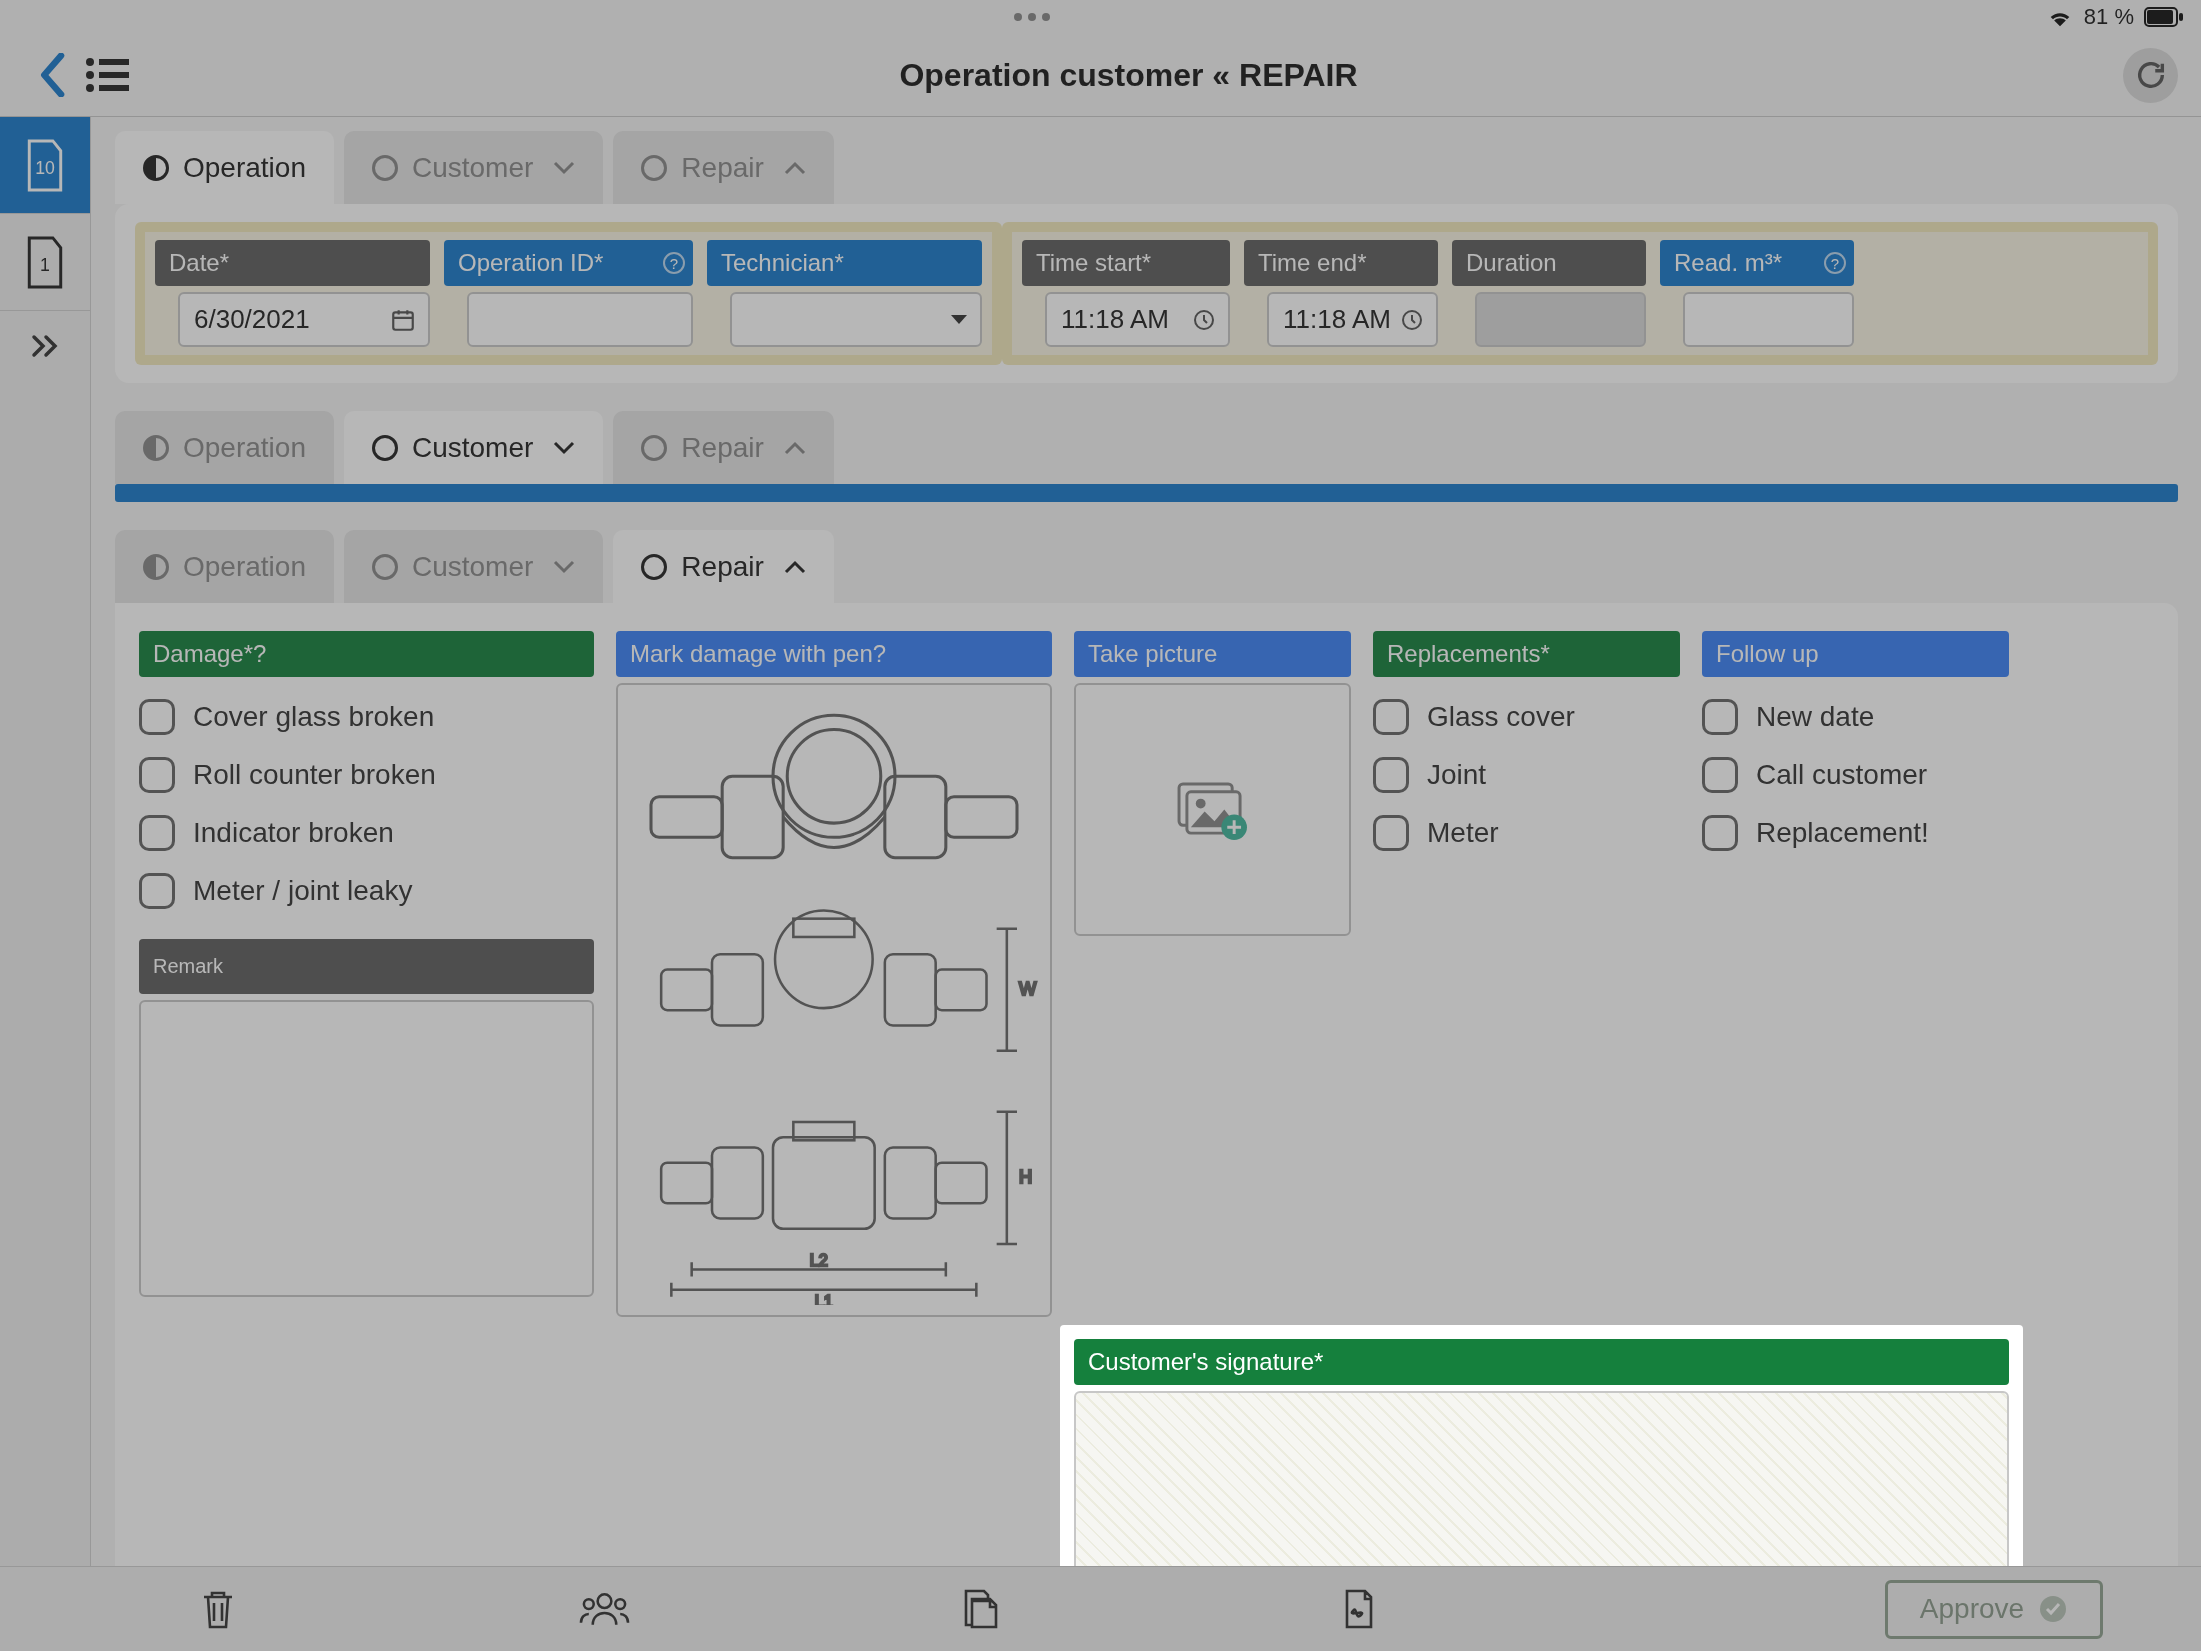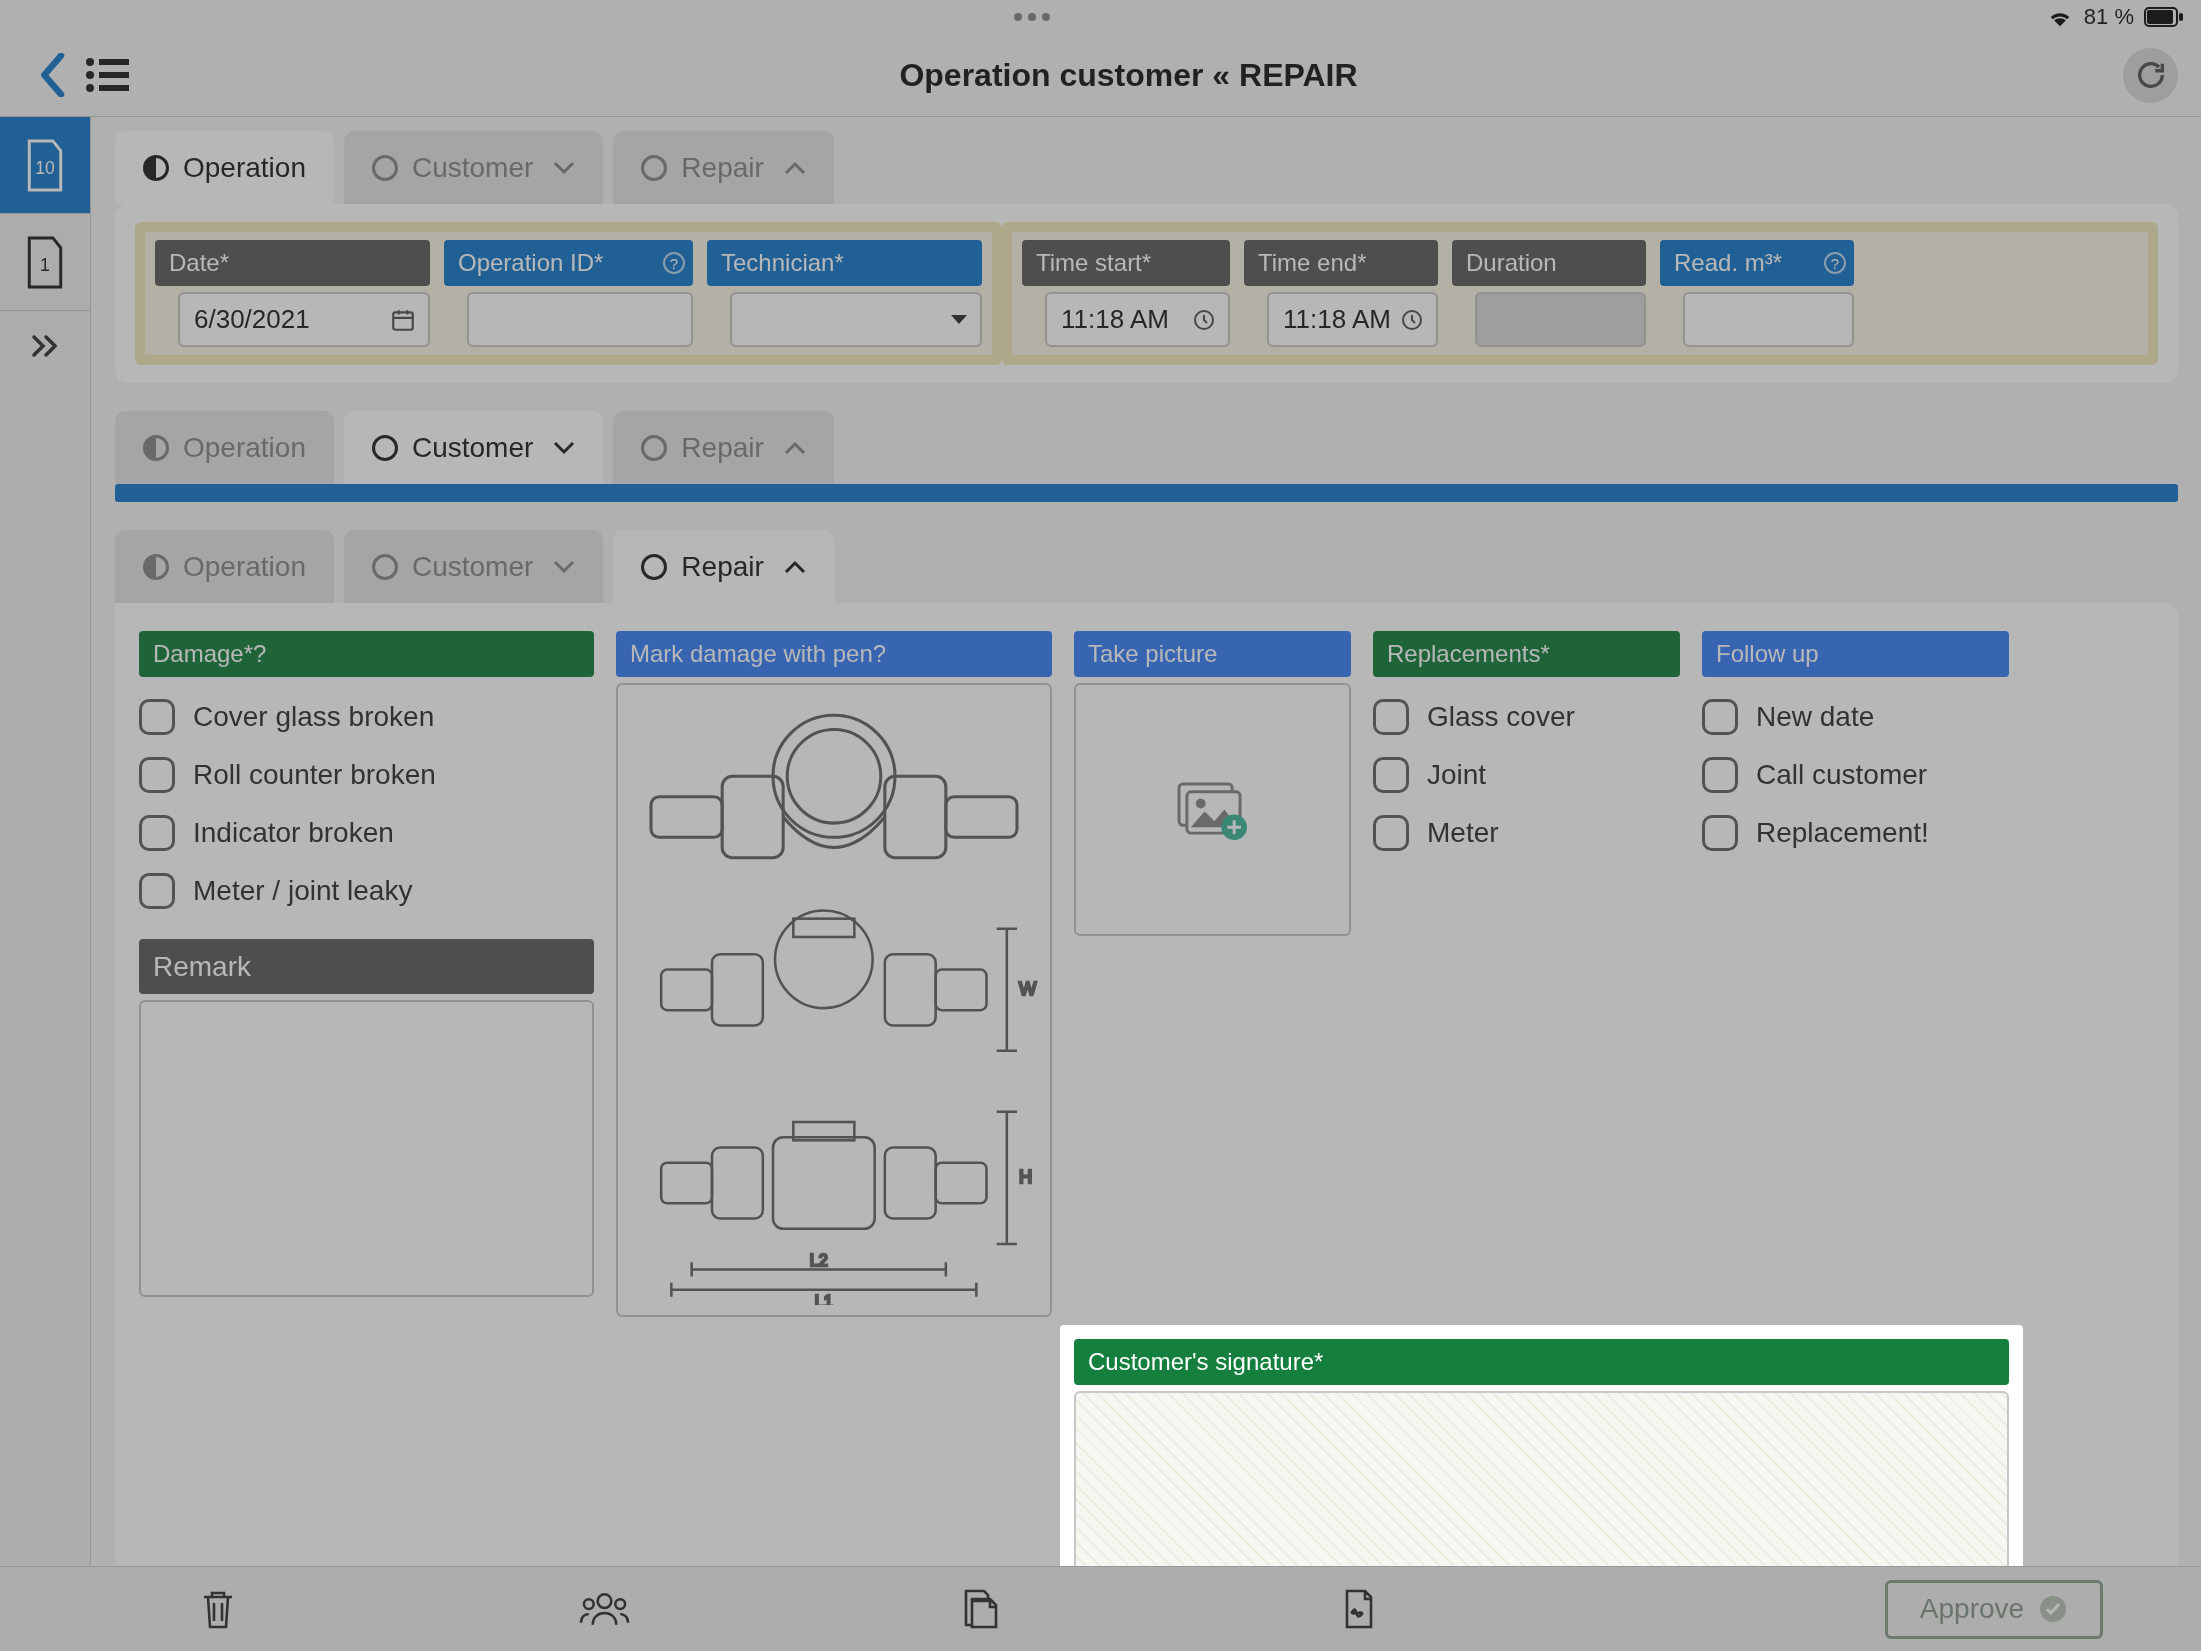--- a/index.html
+++ b/index.html
@@ -52,21 +52,21 @@
   .finput .right-icon { position:absolute; right:12px; }
 
   
   .panel { background:#fff; border-radius:0 14px 14px 14px; padding:28px 24px 40px; }
   .rgrid { display:grid; grid-template-columns: 455px 436px 277px 307px 307px; gap:22px; align-items:start; }
   .sechdr { height:46px; border-radius:4px; display:flex; align-items:center; padding:0 14px; color:#fff; font-size:24px; position:relative; }
   .sechdr.blue { background:#15803d; }
   .sechdr.gray { background:#3b82f6; }
   .chkrow { display:flex; align-items:center; gap:18px; margin:22px 0; font-size:28px; color:#333; }
   .chk { width:36px; height:36px; border:3px solid #666; border-radius:10px; flex-shrink:0; }
-  .remark { height:55px; background:#5e5e5e; color:#fff; border-radius:4px; display:flex; align-items:center; padding:0 14px; font-size:28px; margin-top:30px; }
+  .remark { height:55px; background:#5e5e5e; color:#fff; border-radius:4px; display:flex; align-items:center; padding:0 14px; font-size:20px; margin-top:30px; }
   .remarkbox { height:297px; border:2px solid #c7c7c7; border-radius:6px; margin-top:6px; }
   .drawbox { border:2px solid #c7c7c7; border-radius:6px; padding:10px; display:flex; flex-direction:column; gap:10px; margin-top:6px; height:634px;}
   .picbox { height:253px; border:2px solid #c7c7c7; border-radius:6px; display:flex; align-items:center; justify-content:center; margin-top:6px; }
 
   .sigwrap { grid-column: 3 / span 3; margin-top:30px; }
   .sigbox { height:321px; border:2px solid #c7c7c7; border-radius:6px; margin-top:6px; position:relative; background: repeating-linear-gradient(45deg,#f6f6f2,#f6f6f2 8px,#ececdf 8px,#ececdf 10px), repeating-linear-gradient(-45deg,transparent,transparent 8px,#ececdf 8px,#ececdf 10px); }
 
   .bluebar { height:18px; background:#1a7acb; border-radius:3px; }
   .section-spacer { height:28px; }
 

